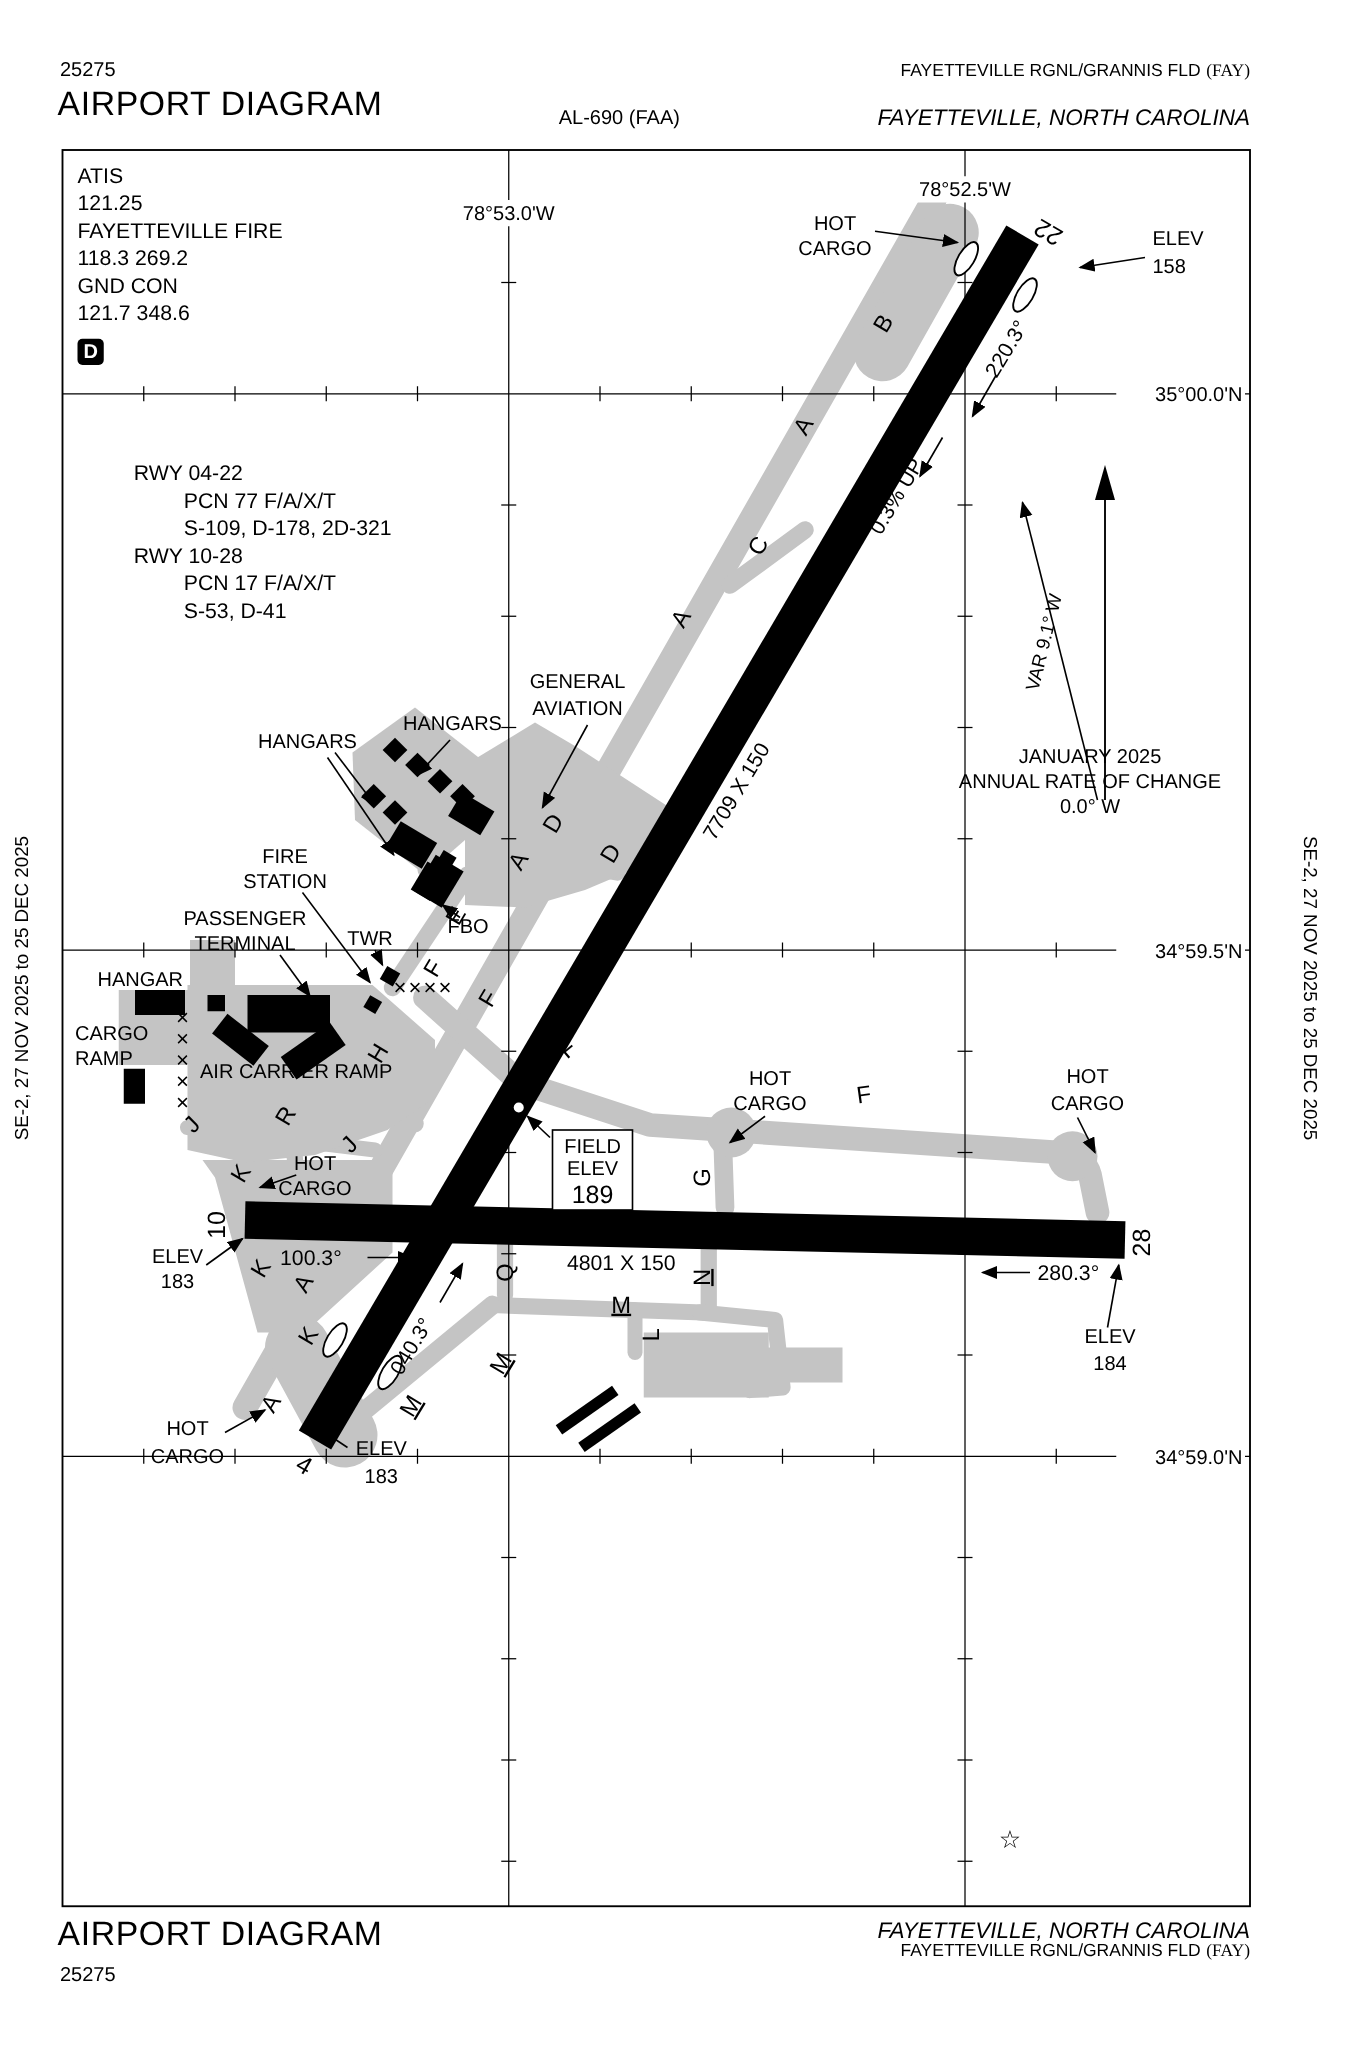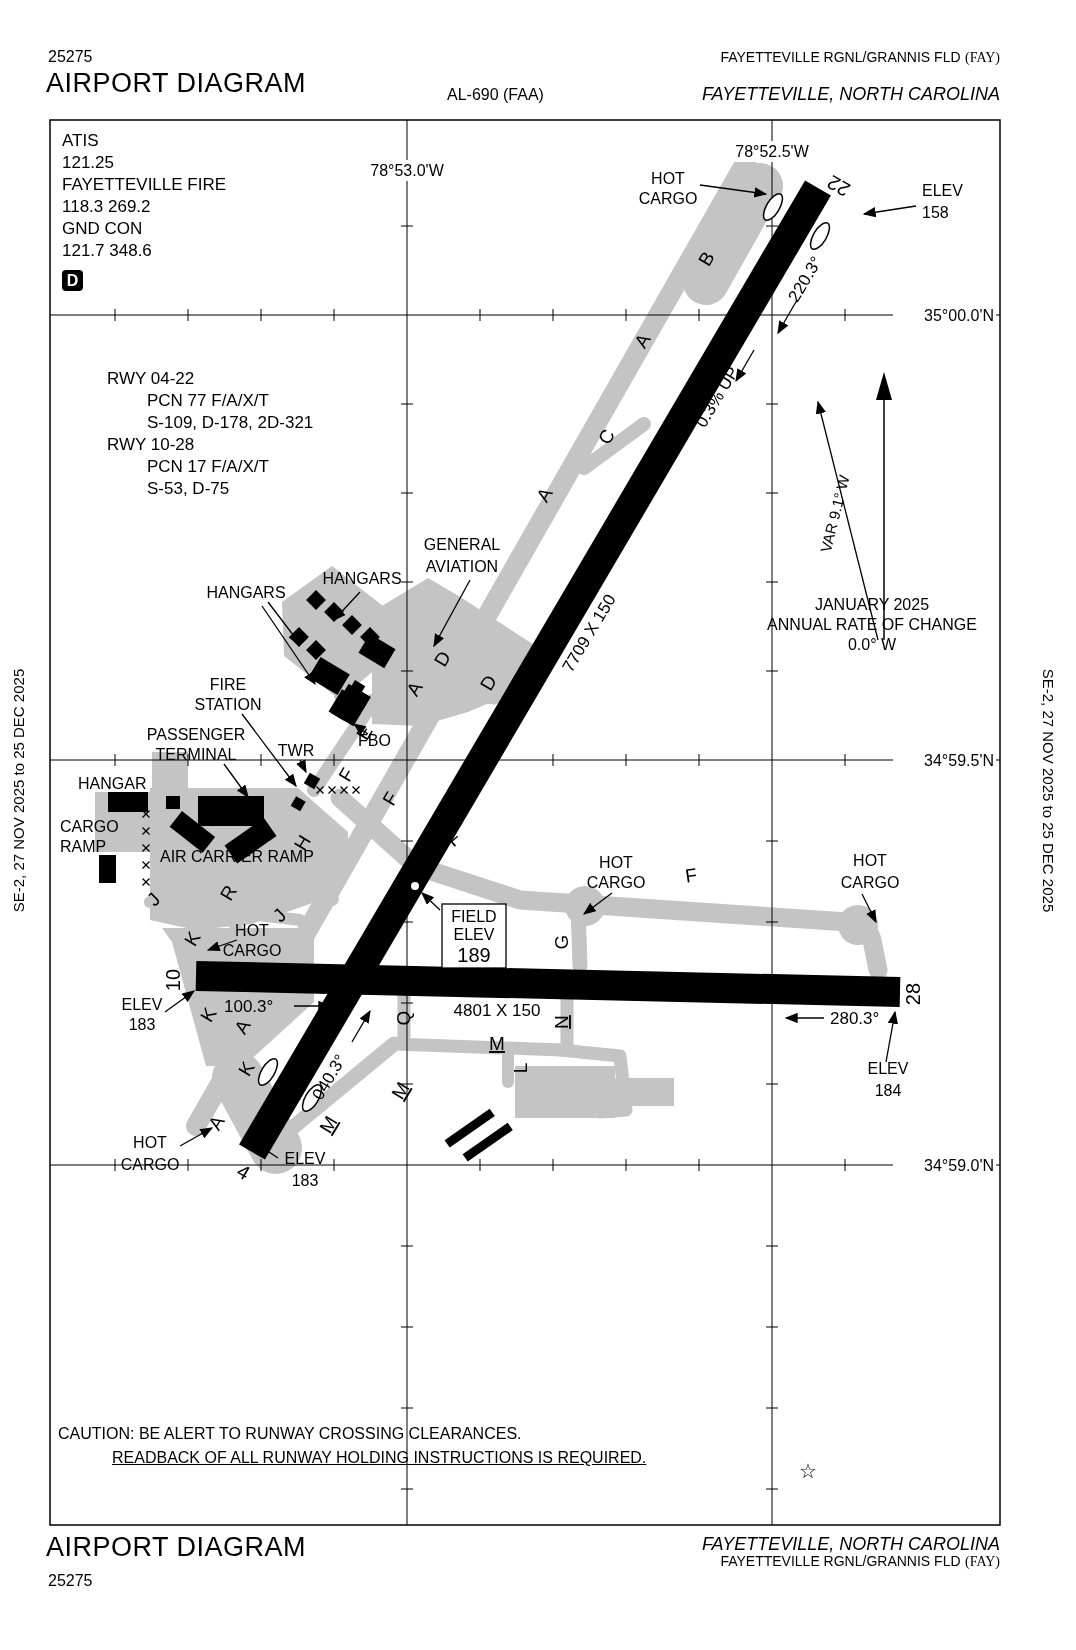--- a/index.html
+++ b/index.html
@@ -359,27 +359,23 @@
   <div>121.7 348.6</div>
   <div style="margin-top:8px;"><span class="dbadge">D</span></div>
 </div>
 
 <div class="abs rwyinfo" style="left:75px;top:368px;margin-left:32px;">
   <div>RWY 04-22</div>
   <div class="indent">PCN 77 F/A/X/T</div>
   <div class="indent">S-109, D-178, 2D-321</div>
   <div>RWY 10-28</div>
   <div class="indent">PCN 17 F/A/X/T</div>
-  <div class="indent">S-53, D-75</div>
-</div>
-
-<div class="abs caution" style="left:58px;top:1422px;">
-  <div>CAUTION: BE ALERT TO RUNWAY CROSSING CLEARANCES.</div>
-  <div class="l2">READBACK OF ALL RUNWAY HOLDING INSTRUCTIONS IS REQUIRED.</div>
-</div>
+  <div class="indent">S-53, D-41</div>
+</div>
+
 
 <div class="abs hdr-title" style="left:46px;top:1532px;">AIRPORT DIAGRAM</div>
 <div class="abs hdr-num" style="left:48px;top:1572px;">25275</div>
 <div class="abs hdr-city" style="left:400px;top:1534px;width:600px;text-align:right;">FAYETTEVILLE, NORTH CAROLINA</div>
 <div class="abs" style="left:400px;top:1552px;width:600px;text-align:right;">
   <span class="hdr-name">FAYETTEVILLE RGNL/GRANNIS FLD</span>
   <span class="hdr-name serif">(FAY)</span>
 </div>
 
 </div>

